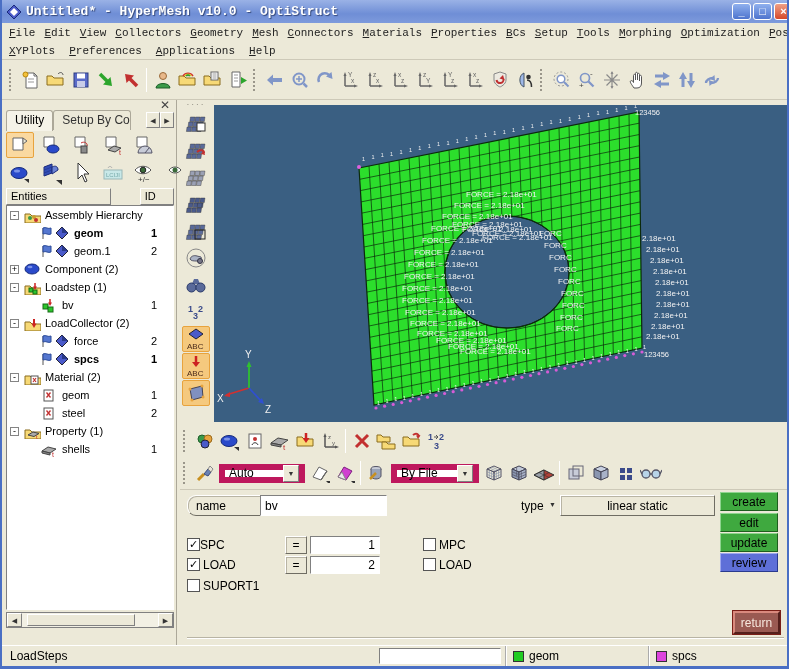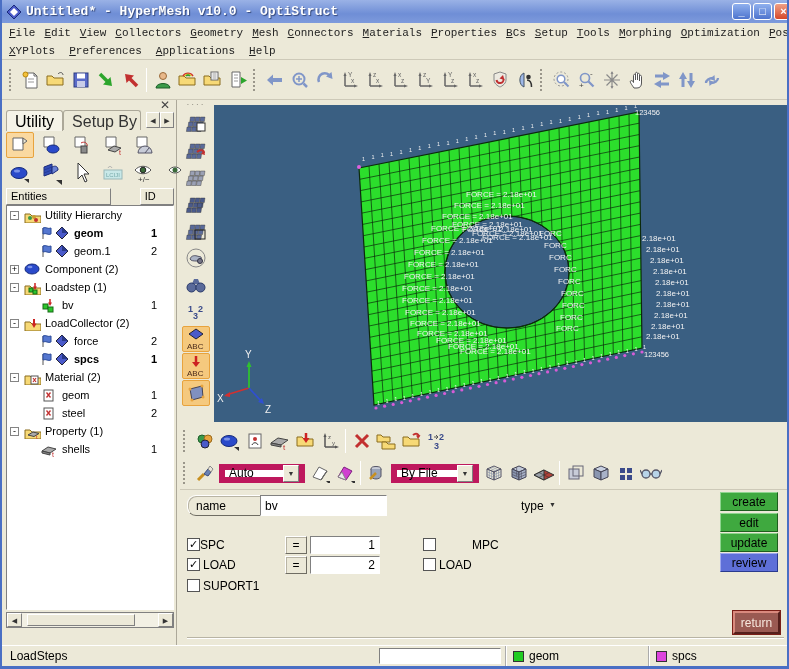--- a/index.html
+++ b/index.html
@@ -30,21 +30,21 @@
   .tbi{width:25px;height:25px;display:flex;align-items:center;justify-content:center;flex:0 0 auto;}
   .tbi svg{display:block;}
   .grip{width:6px;height:22px;border-left:2px dotted #9A968A;margin:0 3px;flex:0 0 auto;}
   .vsep{width:1px;height:24px;background:#B8B4A4;border-right:1px solid #fff;margin:0 3px;flex:0 0 auto;}
   
   .leftpanel{position:absolute;left:2px;top:100px;width:173px;height:545px;background:#ECE9D8;
     border-right:1px solid #ACA899;}
   .lp-close{position:absolute;right:6px;top:-2px;font-size:12px;color:#444;cursor:default;}
   .tabs{position:absolute;left:2px;top:10px;height:20px;display:flex;}
   .tab{border:1px solid #ACA899;border-bottom:none;border-radius:3px 3px 0 0;background:#ECE9D8;
-    padding:2px 8px 0 8px;font-size:16px;height:20px;white-space:nowrap;overflow:hidden;}
+    padding:2px 8px 0 8px;font-size:12px;height:20px;white-space:nowrap;overflow:hidden;}
   .tab.active{background:#F5F3E8;position:relative;z-index:2;height:21px;}
   .tab.back{max-width:78px;color:#333;}
   .tabscroll{position:absolute;top:12px;display:flex;}
   .sbtn{width:14px;height:16px;border:1px solid #fff;border-right-color:#808080;border-bottom-color:#808080;
     background:#ECE9D8;font-size:7px;text-align:center;line-height:15px;color:#333;}
   .prow{position:absolute;left:2px;display:flex;gap:3px;}
   .pbtn{width:28px;height:26px;display:flex;align-items:center;justify-content:center;}
   .pbtn.hl{background:#FAD9A0;border:1px solid #E8A33D;border-radius:2px;}
   .treehdr{position:absolute;left:2px;top:88px;width:168px;height:17px;display:flex;gap:29px;}
   .hcell{border:1px solid #fff;border-right-color:#808080;border-bottom-color:#808080;background:#ECE9D8;
@@ -443,21 +443,21 @@
         <div class="trow">
           <span class="exp">-</span>
           <span class="ticon">
             <svg width="18" height="15">
               <path d="M2 15V6h5l2 2h9v7z" fill="#F7D976" stroke="#8A6D1F"></path>
               <circle cx="7" cy="10" r="2" fill="#3A9A4A"></circle>
               <circle cx="11" cy="9" r="2" fill="#C8A030"></circle>
               <circle cx="13" cy="12" r="2" fill="#C23030"></circle>
             </svg>
           </span>
-          <span>Utility Hierarchy</span>
+          <span>Assembly Hierarchy</span>
         </div>
         <div class="trow bold">
           <span class="spacer"></span>
           <span style="width:17px;flex:0 0 auto;"></span>
           <span class="ticon">
             <svg width="30" height="14">
               <path d="M3 13V2" stroke="#555"></path>
               <path d="M3 2c3-1.5 5 1.5 8 0v6c-3 1.5-5-1.5-8 0z" fill="#5577D0" stroke="#2A4A9A"></path>
               <polygon points="22,1 28,7 22,13 16,7" fill="#4A5ACA" stroke="#223"></polygon>
               <polygon points="22,1 28,7 22,7" fill="#2A3A8A"></polygon>
@@ -1080,32 +1080,35 @@
   <div class="formpanel">
     <div class="rbtn" style="left:7px;top:5px;width:90px;height:21px;justify-content:space-between;padding:0 8px;border-radius:9px;">
       <span>name</span>
       <span>=</span>
     </div>
     <input class="inp" style="left: 80px; top: 5px; width: 127px; height: 21px;" value="bv">
     <div style="position:absolute;left:341px;top:9px;">
       <span>type</span>
     </div>
     <div style="position:absolute;left:369px;top:11px;font-size:7px;color:#333;">▼</div>
+    <div class="rbtn" style="left:380px;top:5px;width:155px;height:21px;">
+      <span>linear static</span>
+    </div>
 
     <div class="abtn green" style="top:2px;">create</div>
     <div class="abtn green" style="top:23px;">edit</div>
     <div class="abtn green" style="top:43px;">update</div>
     <div class="abtn blue" style="top:63px;">review</div>
 
     <div class="cbox" style="left:7px;top:48px;">✓</div>
     <div class="clabel" style="left:20px;top:48px;">SPC</div>
     <div class="rbtn" style="left:105px;top:46px;width:22px;height:18px;">=</div>
     <input class="inp" style="left: 130px; top: 46px; width: 70px; height: 18px; text-align: right;" value="1">
     <div class="cbox" style="left:243px;top:48px;"></div>
-    <div class="clabel" style="left:259px;top:48px;margin-left:33px;">MPC</div>
+    <div class="clabel" style="left:259px;top:48px;">MPC</div>
 
     <div class="cbox" style="left:7px;top:68px;">✓</div>
     <div class="clabel" style="left:23px;top:68px;">LOAD</div>
     <div class="rbtn" style="left:105px;top:66px;width:22px;height:18px;">=</div>
     <input class="inp" style="left: 130px; top: 66px; width: 70px; height: 18px; text-align: right;" value="2">
     <div class="cbox" style="left:243px;top:68px;"></div>
     <div class="clabel" style="left:259px;top:68px;">LOAD</div>
 
     <div class="cbox" style="left:7px;top:89px;"></div>
     <div class="clabel" style="left:23px;top:89px;">SUPORT1</div>

